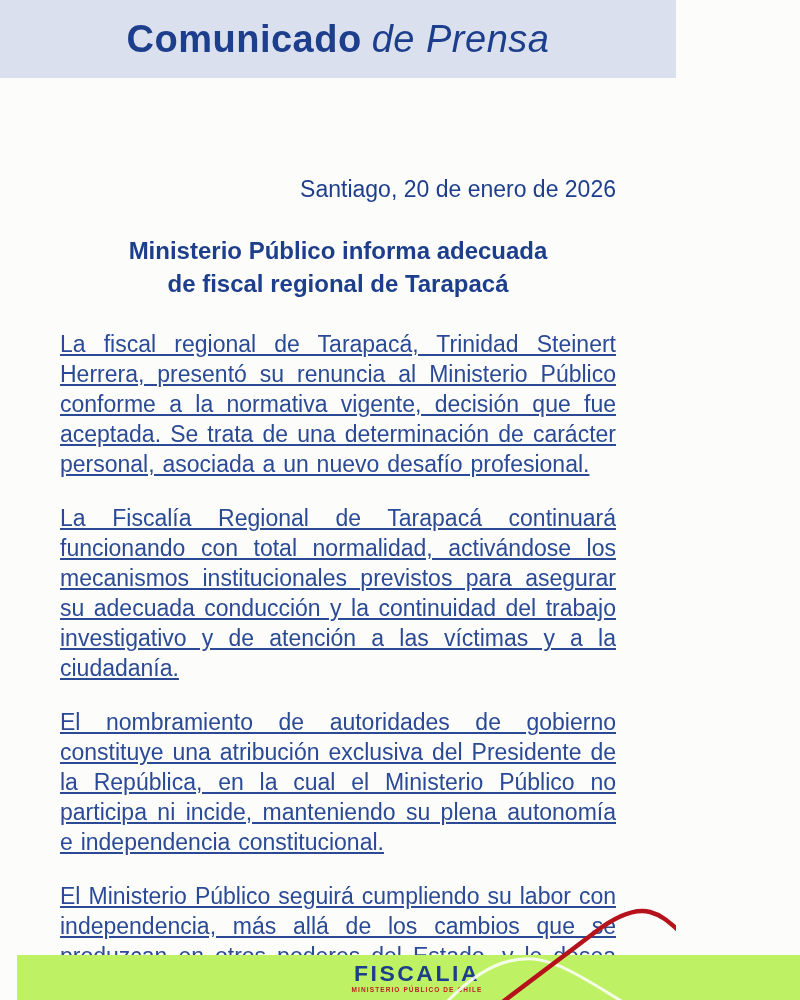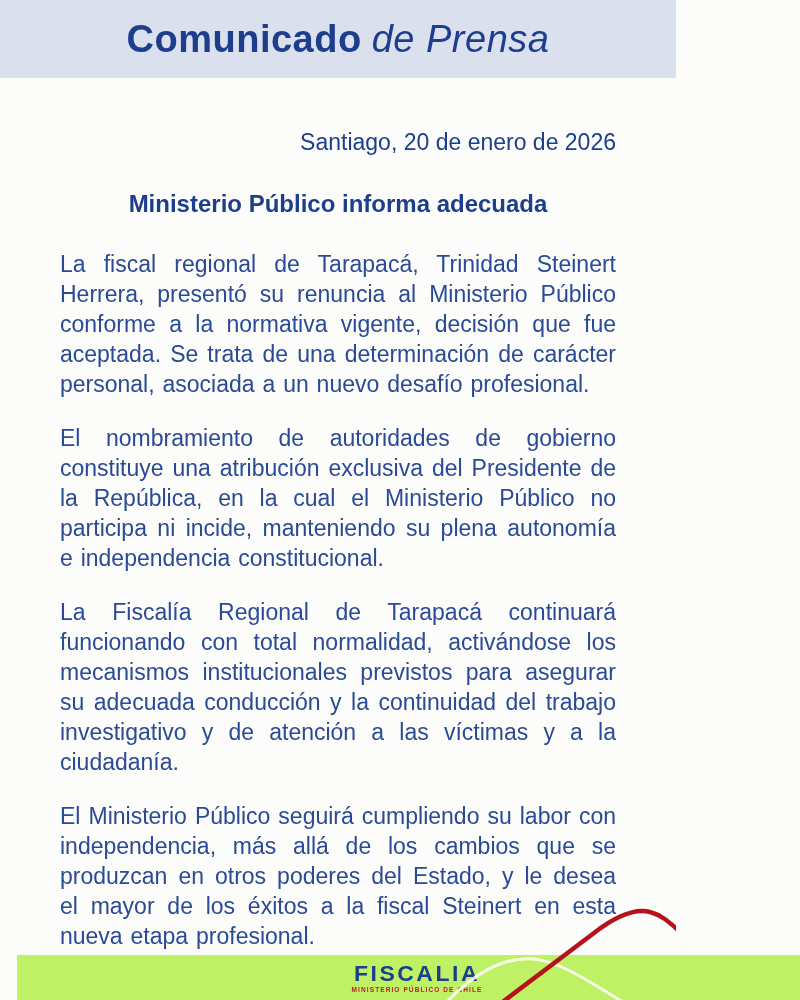--- a/index.html
+++ b/index.html
@@ -34,41 +34,42 @@
   }
   .press-title .t-bold { font-weight: 700; }
   .press-title .t-italic { font-style: italic; font-weight: 400; margin-left: 10px; }
 
   
   .content {
     flex: 1 1 auto;
     padding: 0 60px;
   }
   .dateline {
-    margin-top: 51px;
+    margin-top: 98px;
     text-align: right;
     font-size: 23px;
     color: #1d3e8c;
   }
   .doc-heading {
     margin-top: 31px;
     text-align: center;
     font-weight: 700;
     font-size: 24px;
     line-height: 33px;
     color: #1d3e8c;
   }
   .body-copy { margin-top: 29px; }
   .body-copy p {
     font-size: 23px;
     line-height: 30px;
     text-align: justify;
     word-spacing: 1.5px;
     margin-bottom: 24px;
     color: #2a4a96;
+    text-decoration: underline;
   }
   .body-copy p:last-child { margin-bottom: 0; margin-top: 20px; }
 
   
   .footer-band {
     position: absolute;
     left: 17px; bottom: 0;
     width: 800px;
     height: 45px;
     background: #bef264;
@@ -114,26 +115,27 @@
     <div class="press-title">
       <span class="t-bold">Comunicado</span><span class="t-italic">de Prensa</span>
     </div>
   </div>
 
   <div class="content">
     <div class="dateline">Santiago, 20 de enero de 2026</div>
 
     <div class="doc-heading">
       <div>Ministerio Público informa adecuada</div>
+      <div>de fiscal regional de Tarapacá</div>
     </div>
 
     <div class="body-copy">
       <p>La fiscal regional de Tarapacá, Trinidad Steinert Herrera, presentó su renuncia al Ministerio Público conforme a la normativa vigente, decisión que fue aceptada. Se trata de una determinación de carácter personal, asociada a un nuevo desafío profesional.</p>
+      <p>La Fiscalía Regional de Tarapacá continuará funcionando con total normalidad, activándose los mecanismos institucionales previstos para asegurar su adecuada conducción y la continuidad del trabajo investigativo y de atención a las víctimas y a la ciudadanía.</p>
       <p>El nombramiento de autoridades de gobierno constituye una atribución exclusiva del Presidente de la República, en la cual el Ministerio Público no participa ni incide, manteniendo su plena autonomía e independencia constitucional.</p>
-      <p>La Fiscalía Regional de Tarapacá continuará funcionando con total normalidad, activándose los mecanismos institucionales previstos para asegurar su adecuada conducción y la continuidad del trabajo investigativo y de atención a las víctimas y a la ciudadanía.</p>
       <p>El Ministerio Público seguirá cumpliendo su labor con independencia, más allá de los cambios que se produzcan en otros poderes del Estado, y le desea el mayor de los éxitos a la fiscal Steinert en esta nueva etapa profesional.</p>
     </div>
   </div>
 
   <div class="footer-band">
     <div class="logo-block">
       <div class="logo-wordmark">FISCALIA</div>
       <div class="logo-tagline">MINISTERIO PÚBLICO DE CHILE</div>
     </div>
   </div>

